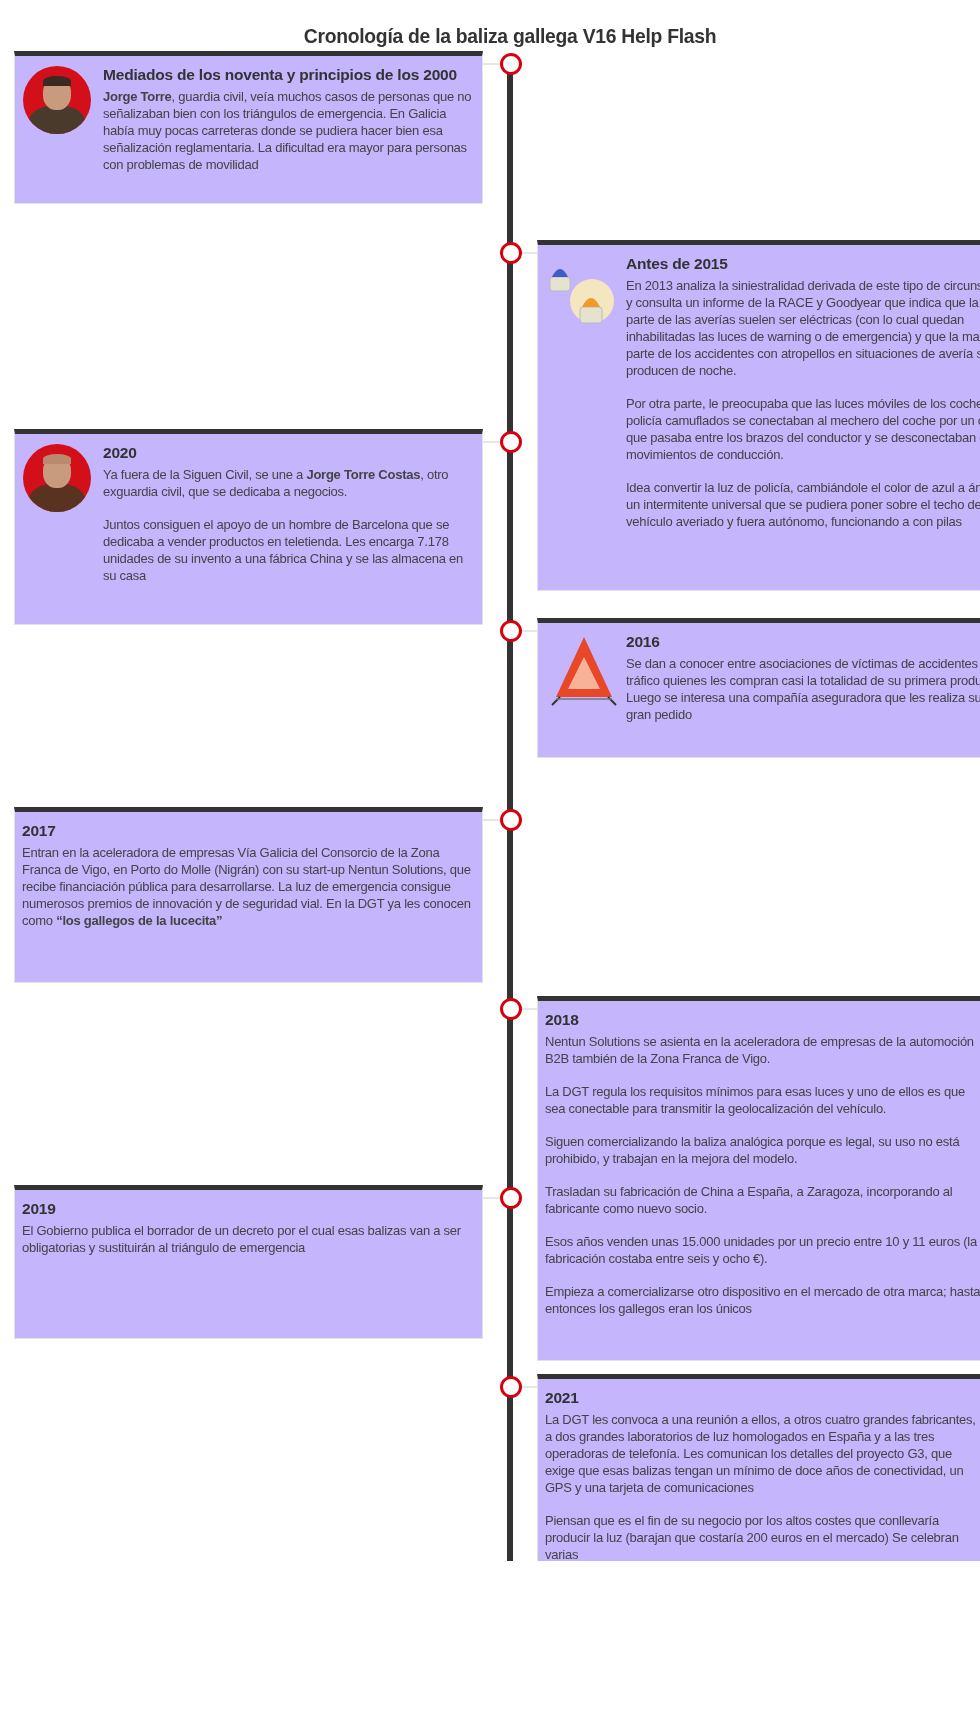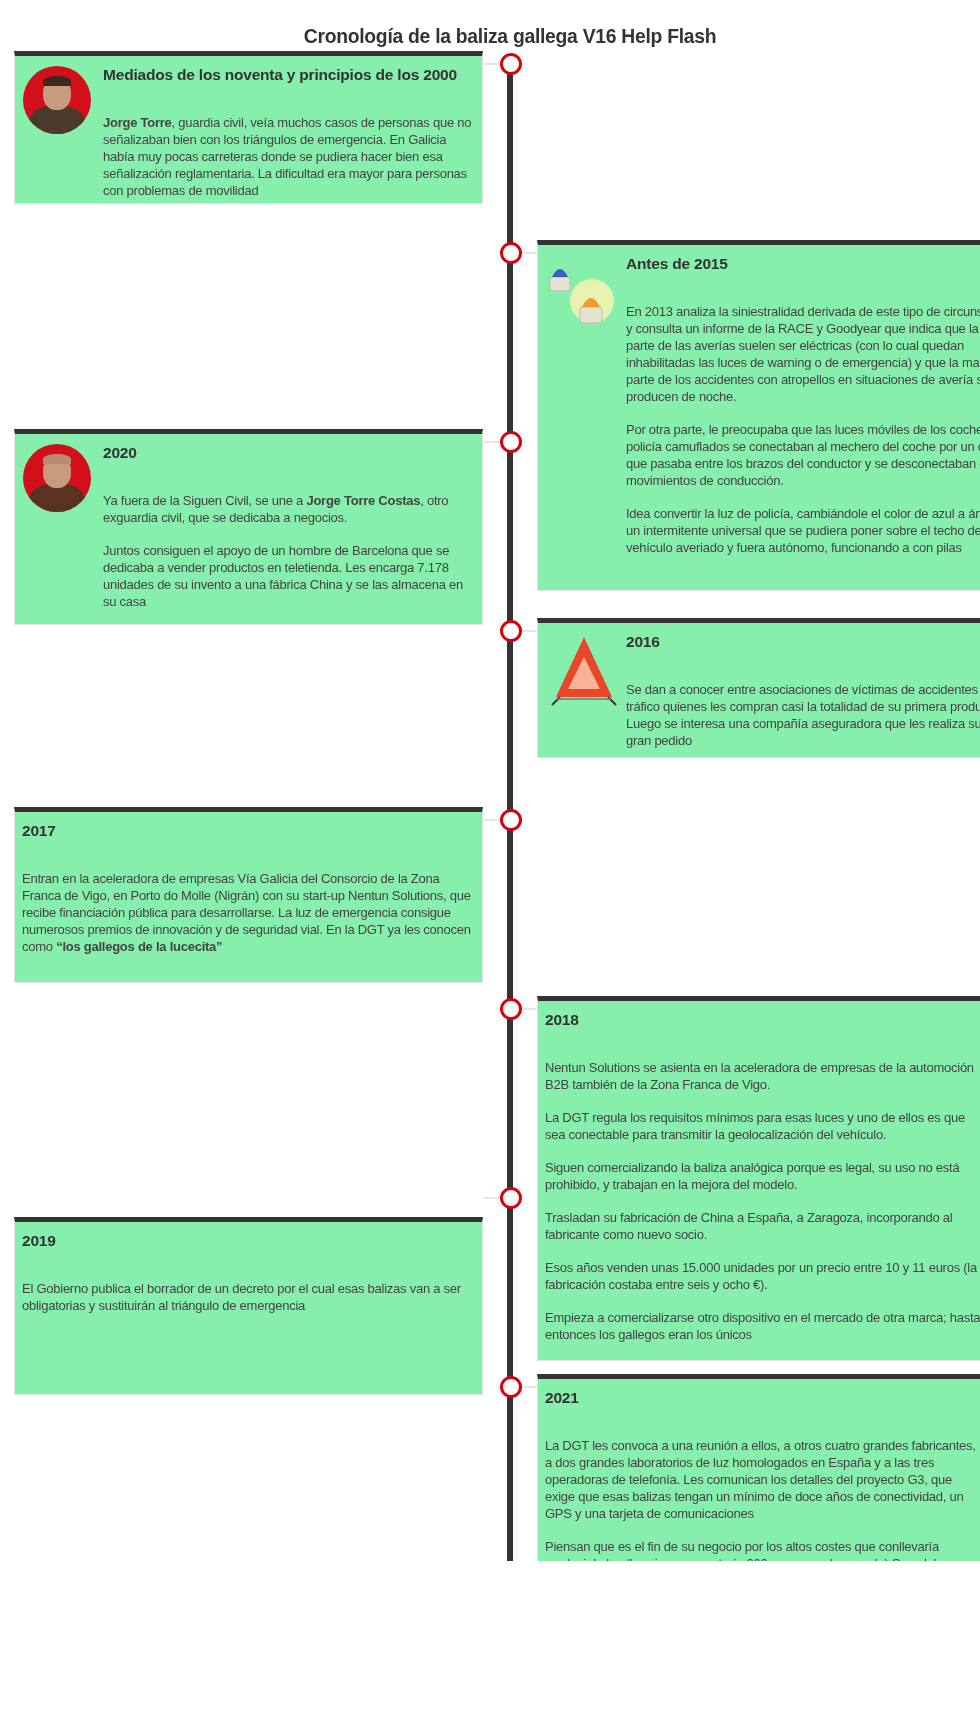--- a/index.html
+++ b/index.html
@@ -5,28 +5,28 @@
   html, body { margin: 0; padding: 0; background: #ffffff; }
   body { width: 980px; height: 1717px; position: relative; overflow: hidden;
          font-family: "Liberation Sans", sans-serif; color: #333; }
   .title { position: absolute; top: 10px; left: 0; width: 1020px; text-align: center;
            font-family: "Liberation Sans", sans-serif; font-weight: bold; font-size: 21px;
            color: #333; letter-spacing: -0.3px; transform: scaleX(0.92); transform-origin: 510px 0; }
   .line { position: absolute; left: 507px; top: 64px; width: 6px; height: 1497px; background: #333; }
   .dot { position: absolute; width: 16px; height: 16px; border: 3px solid #d9000d; border-radius: 50%;
          background: #fff; left: 500px; z-index: 3; }
   .tick { position: absolute; height: 2px; background: #e6e6e6; z-index: 1; }
-  .card { position: absolute; background: #86efac; border: 1px solid #e3e3e3; border-top: 5px solid #333;
+  .card { position: absolute; background: #c4b5fd; border: 1px solid #e3e3e3; border-top: 5px solid #333;
           box-sizing: border-box; overflow: hidden; }
   .card.left { left: 14px; width: 469px; }
   .card.right { left: 537px; width: 460px; }
   .card h3 { margin: 0; font-size: 15.5px; font-weight: bold; color: #333; letter-spacing: -0.2px; }
   .card p { margin: 0 0 16px 0; font-size: 13px; line-height: 17px; color: #444; letter-spacing: -0.25px; }
   .card .txt { position: absolute; top: 10px; }
-  .card .txt .body { margin-top: 30px; }
+  .card .txt .body { margin-top: 4px; }
   .avatar { position: absolute; left: 8px; top: 10px; width: 68px; height: 68px; border-radius: 50%;
             background: #d3101a; overflow: hidden; }
   .avatar .head { position: absolute; left: 20px; top: 12px; width: 28px; height: 32px; border-radius: 45%;
                   background: #c89a7e; }
   .avatar .hair { position: absolute; left: 20px; top: 10px; width: 28px; height: 10px; border-radius: 50% 50% 0 0;
                   background: #3a2a22; }
   .avatar.bald .hair { background: #b98a70; }
   .avatar .torso { position: absolute; left: 6px; top: 40px; width: 56px; height: 40px; border-radius: 40% 40% 0 0;
                    background: #4a3a2c; }
   .avatar.brown .torso { background: #5a3320; }
@@ -136,21 +136,21 @@
       <p>Nentun Solutions se asienta en la aceleradora de empresas de la automoción B2B también de la Zona Franca de Vigo.</p>
       <p>La DGT regula los requisitos mínimos para esas luces y uno de ellos es que sea conectable para transmitir la geolocalización del vehículo.</p>
       <p>Siguen comercializando la baliza analógica porque es legal, su uso no está prohibido, y trabajan en la mejora del modelo.</p>
       <p>Trasladan su fabricación de China a España, a Zaragoza, incorporando al fabricante como nuevo socio.</p>
       <p>Esos años venden unas 15.000 unidades por un precio entre 10 y 11 euros (la fabricación costaba entre seis y ocho €).</p>
       <p>Empieza a comercializarse otro dispositivo en el mercado de otra marca; hasta entonces los gallegos eran los únicos</p>
     </div>
   </div>
 </div>
 
-<div class="card left" style="top:1217px;height:178px">
+<div class="card left" style="top:1185px;height:154px">
   <div class="txt" style="left:7px;width:452px">
     <h3>2019</h3>
     <div class="body">
       <p>El Gobierno publica el borrador de un decreto por el cual esas balizas van a ser obligatorias y sustituirán al triángulo de emergencia</p>
     </div>
   </div>
 </div>
 
 <div class="card right" style="top:1374px;height:187px;border-bottom:none">
   <div class="txt" style="left:7px;width:440px">

